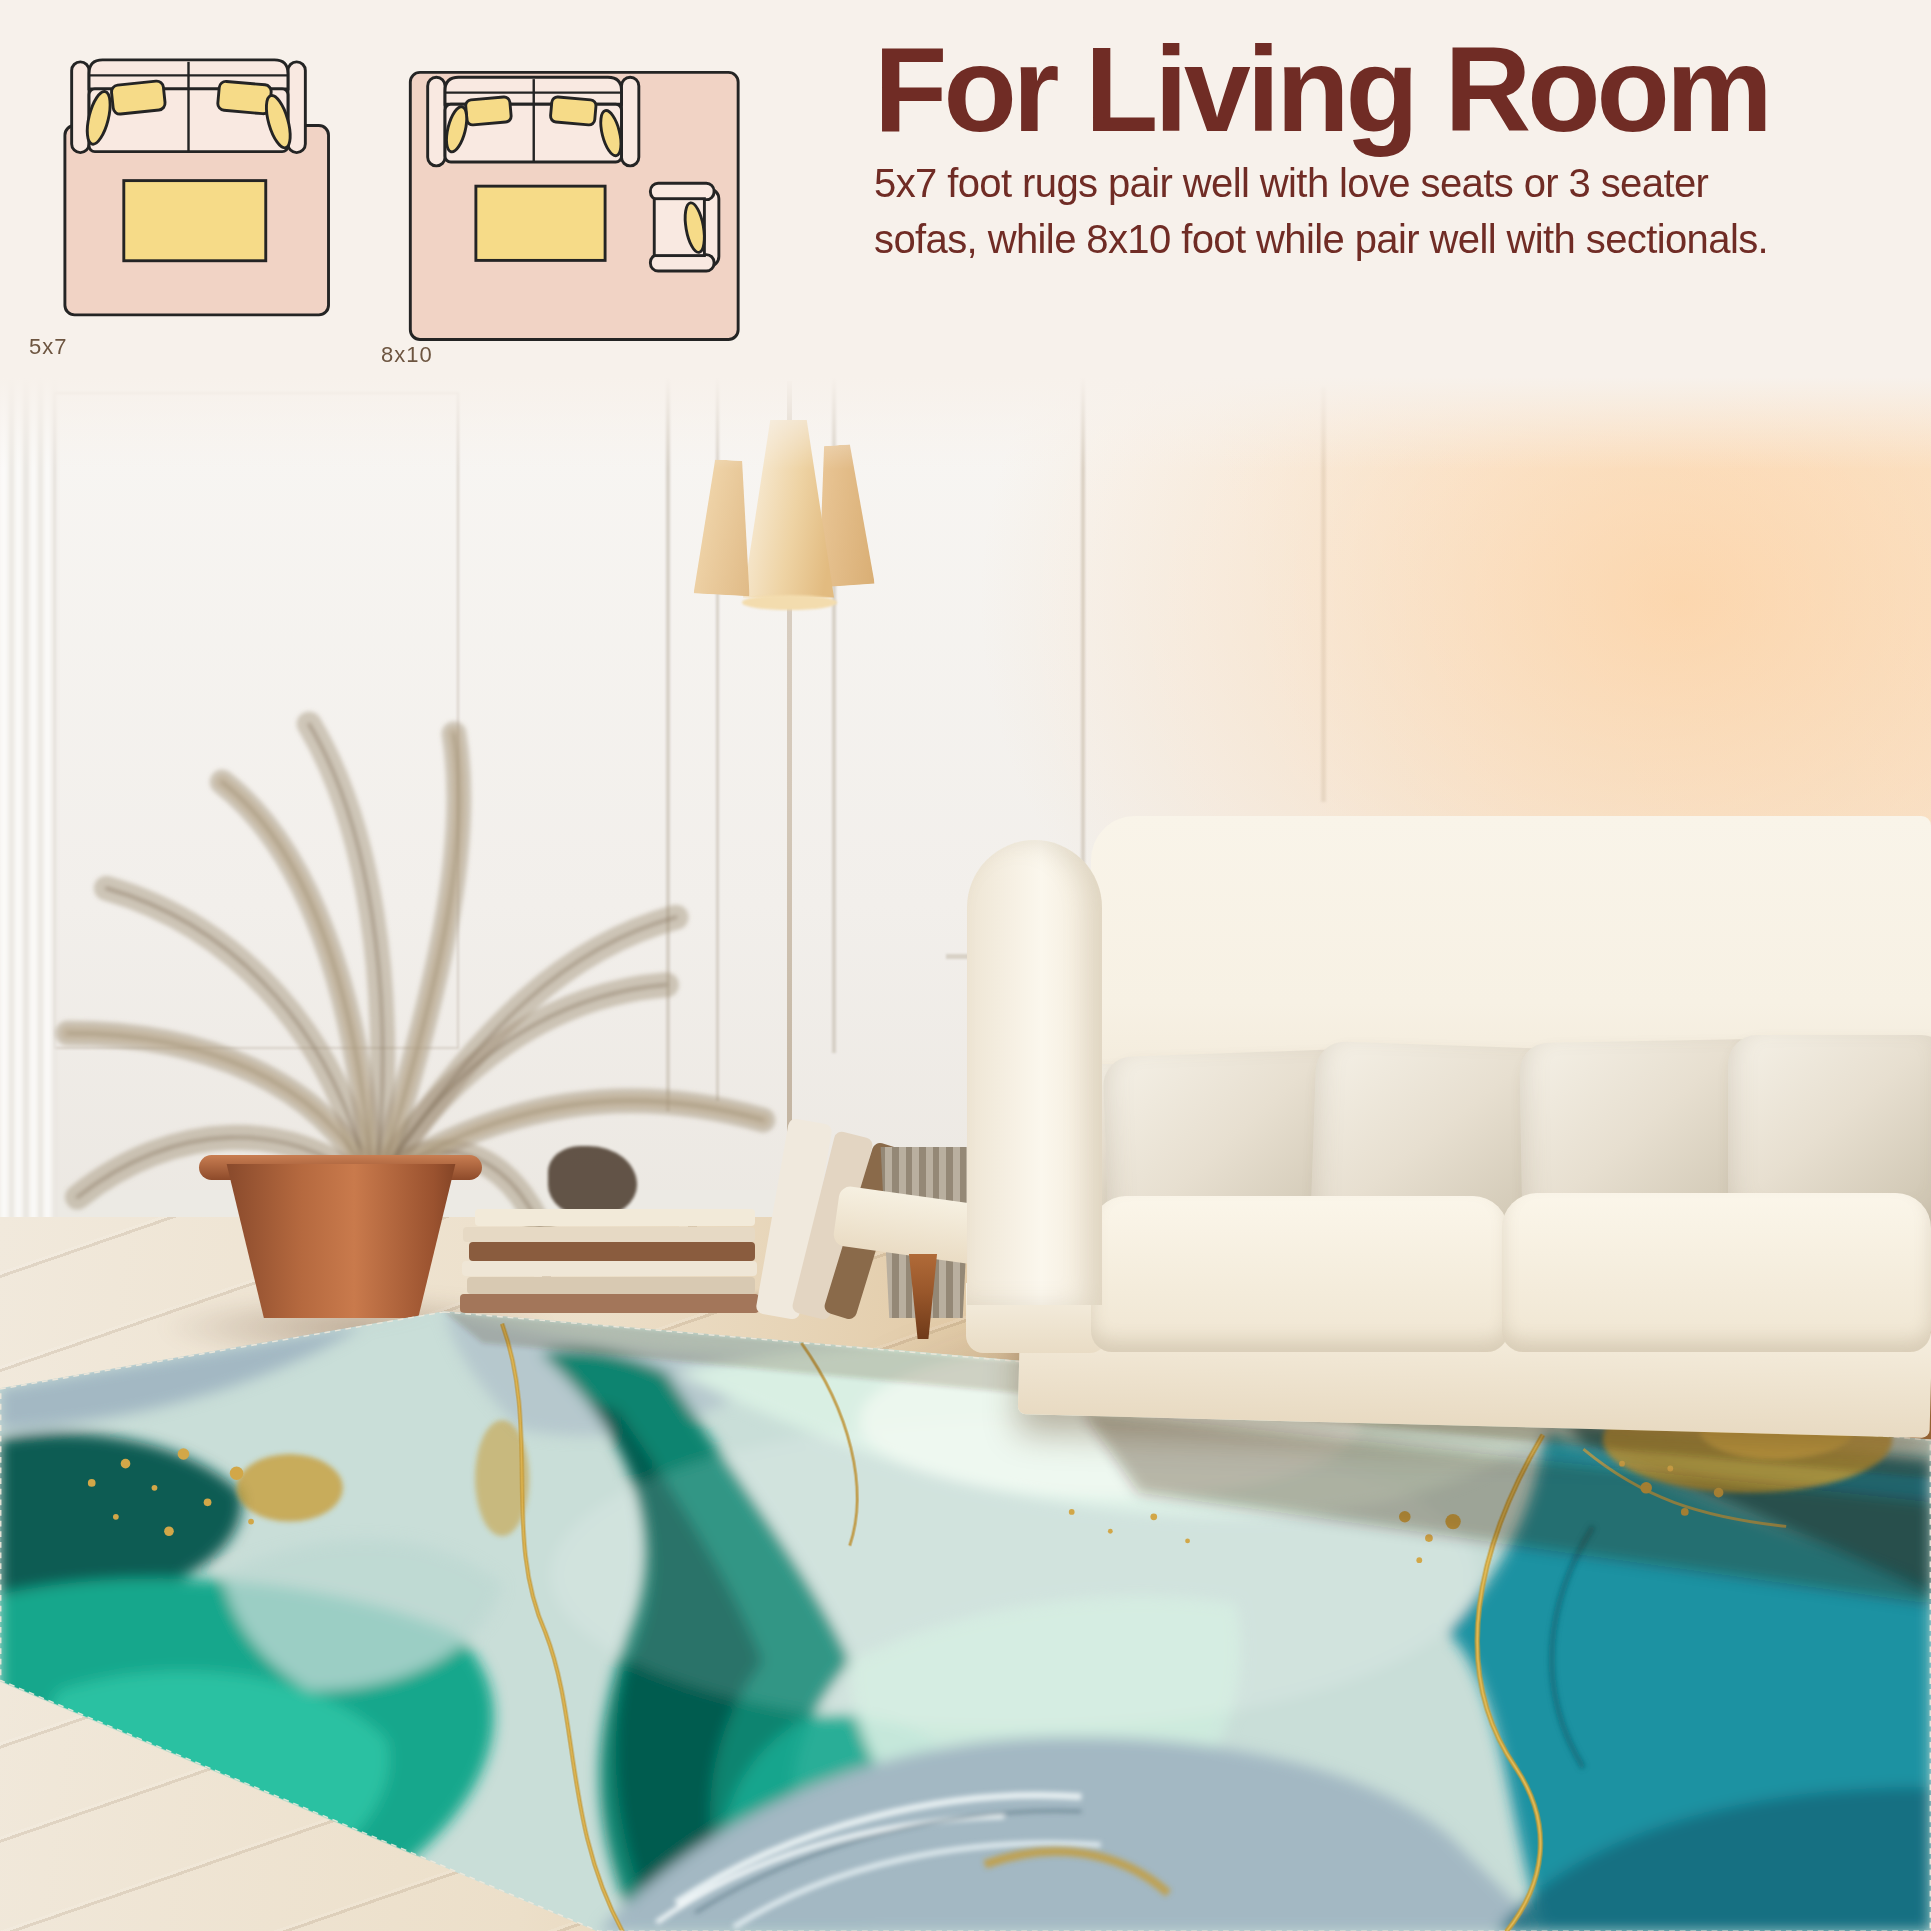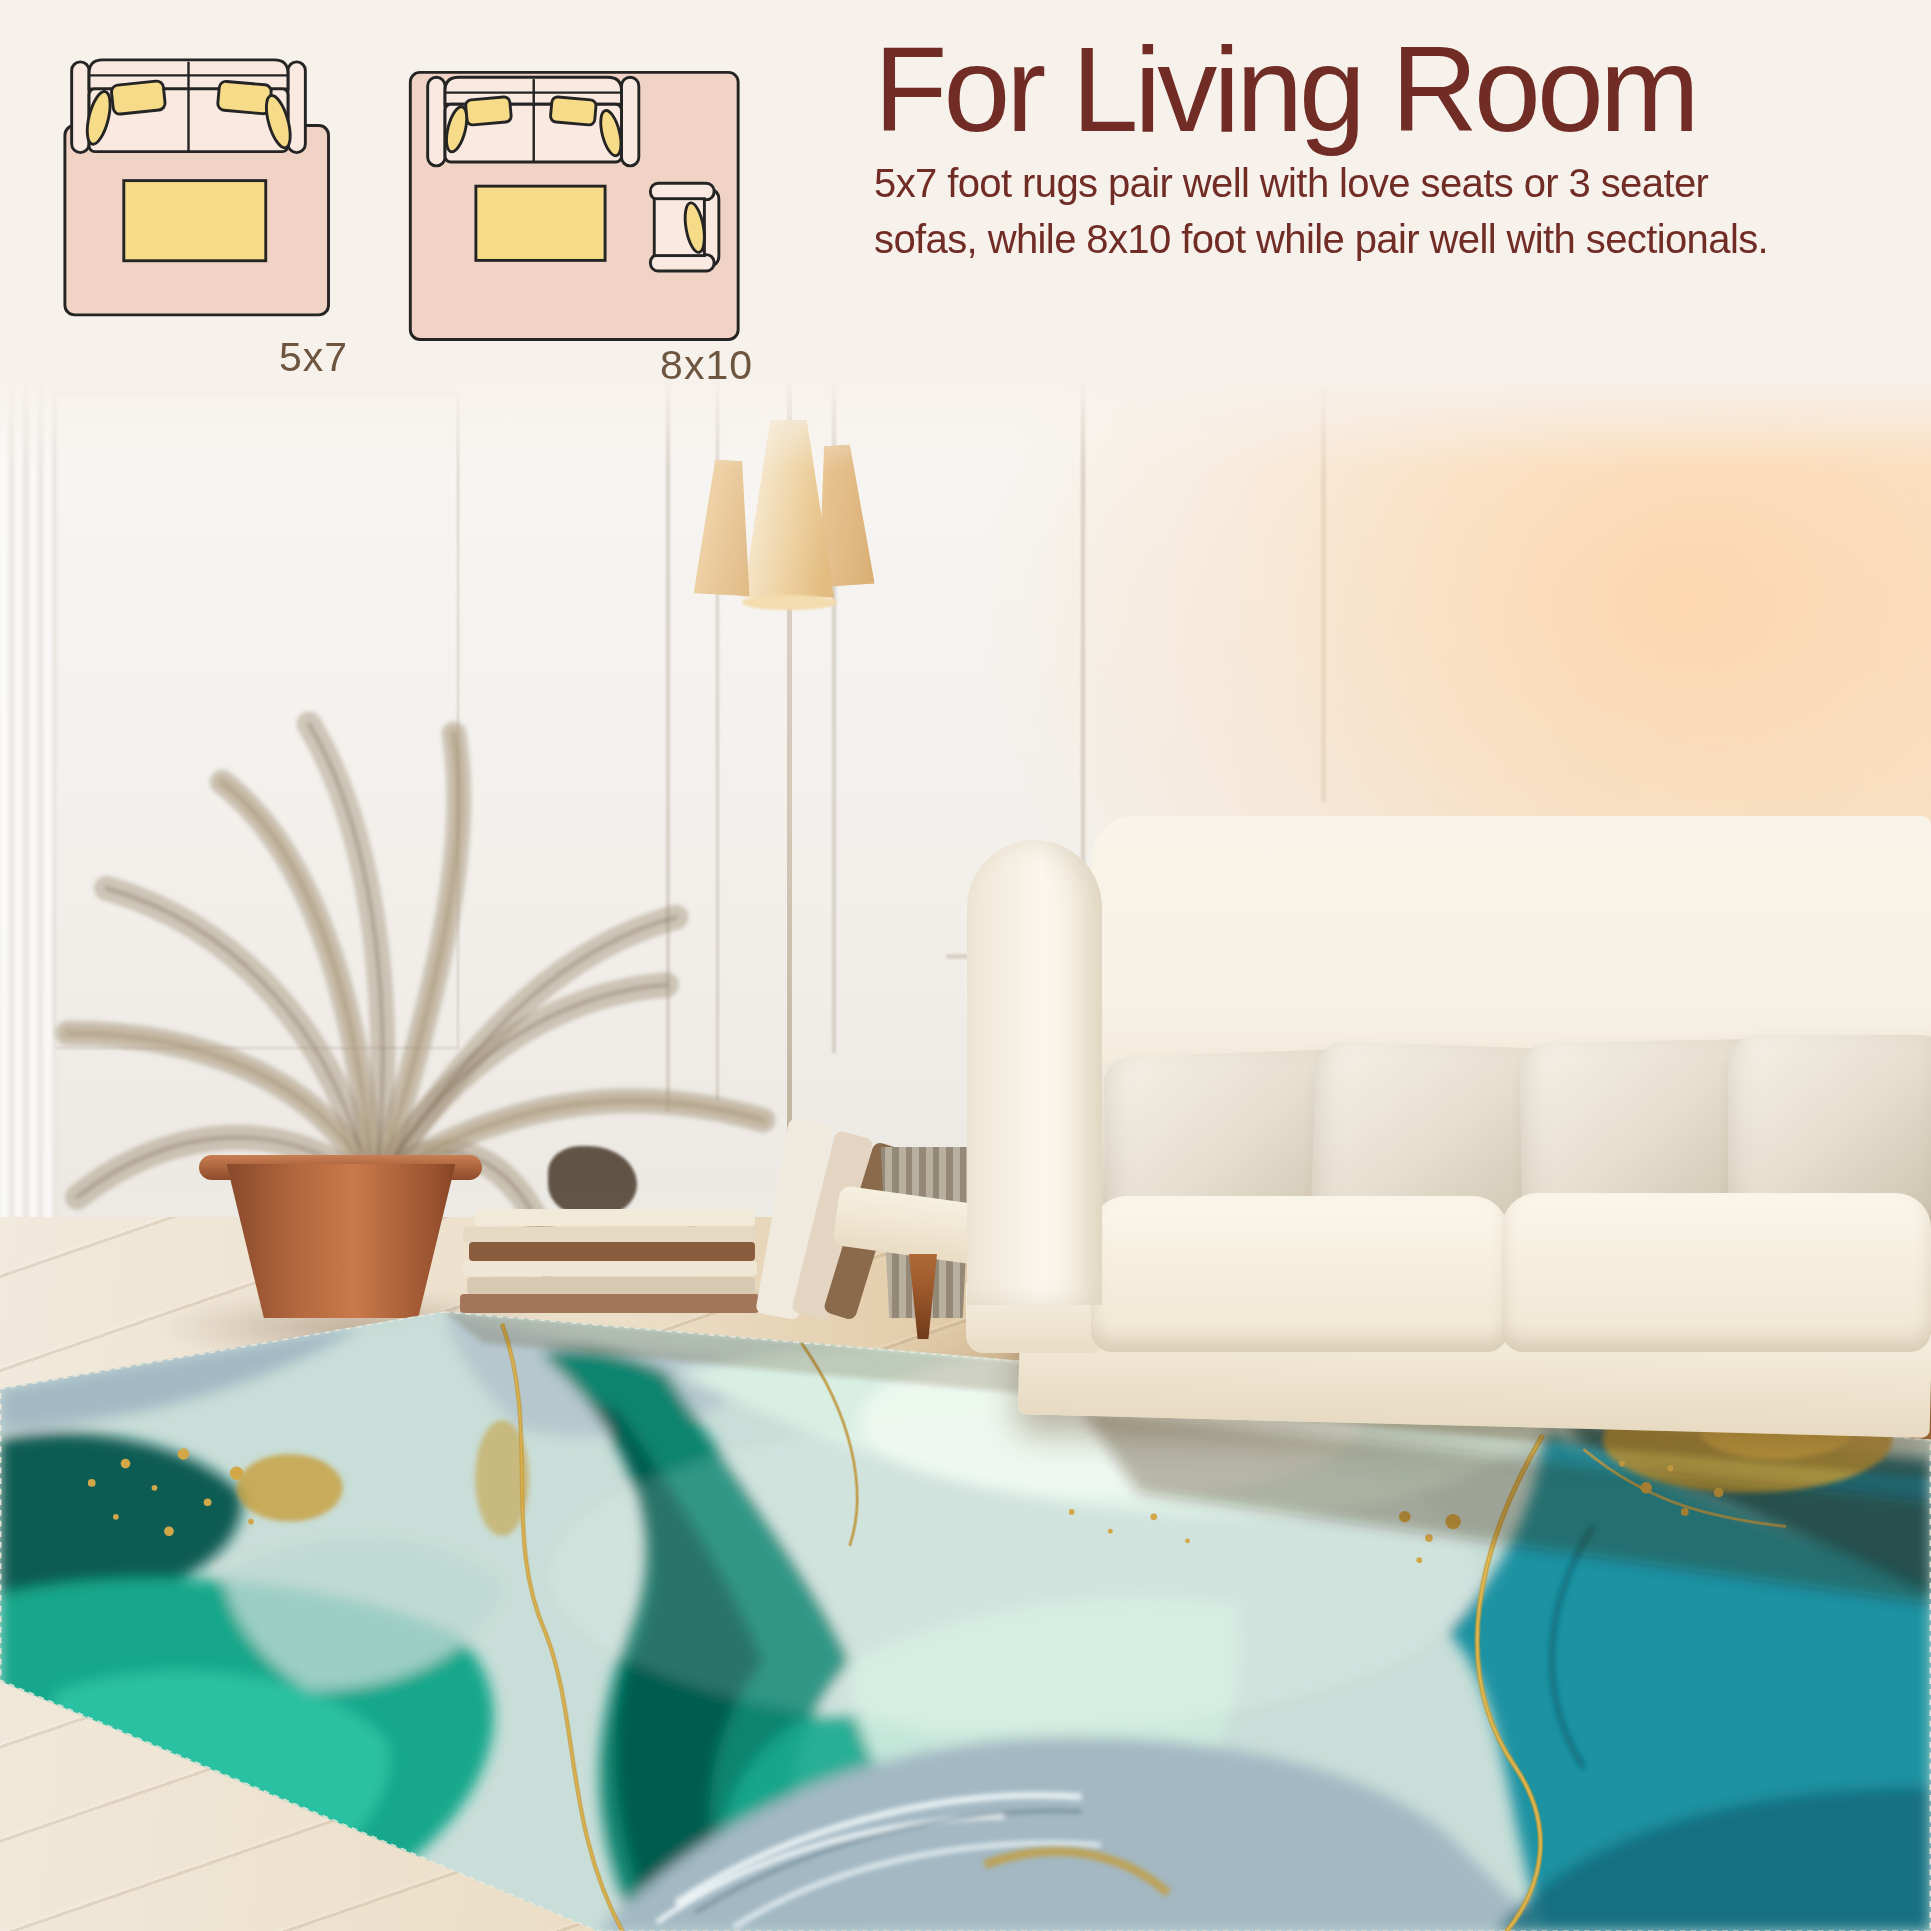--- a/index.html
+++ b/index.html
@@ -17,30 +17,30 @@
   html,body{background:#fff}
   body{font-family:"Liberation Sans",sans-serif}
   .canvas{position:relative;width:1931px;height:1931px;background:var(--header-bg);overflow:hidden}
   .abs{position:absolute}
 
   
   .header{position:absolute;inset:0 0 auto 0;height:378px;background:var(--header-bg);z-index:40}
   .diag{position:absolute}
   .diag1{left:29px;top:29px;width:319px}
   .diag2{left:381px;top:29px;width:372px}
-  .diag figcaption{position:absolute;left:0;right:0;text-align:right;
-     color:var(--label-brown);font-size:41px;letter-spacing:1px}
+  .diag figcaption{position:absolute;left:0;right:0;text-align:left;
+     color:var(--label-brown);font-size:22px;letter-spacing:1px}
   .diag1 figcaption{top:305px}
   .diag2 figcaption{top:313px}
   .drug{fill:var(--diagram-rug);stroke:var(--diagram-outline);stroke-width:3}
   .dsofa{fill:var(--diagram-sofa);stroke:var(--diagram-outline);stroke-width:3}
   .dpil{fill:var(--diagram-pillow);stroke:var(--diagram-outline);stroke-width:3}
   .dln{stroke:var(--diagram-outline);stroke-width:2.5}
   .copy{position:absolute;left:874px;top:23px;width:1048px}
-  .copy h1{color:var(--maroon);font-size:120px;font-weight:normal;letter-spacing:-3.9px;line-height:1.1}
+  .copy h1{color:var(--maroon);font-size:120px;font-weight:bold;letter-spacing:-3.9px;line-height:1.1}
   .sub{color:var(--maroon);font-size:40px;letter-spacing:-0.6px;line-height:56px}
   .l1{}
 
   
   .photo{position:absolute;left:0;top:377px;width:1931px;height:1554px;background:var(--wall);z-index:10}
   .wall{left:0;top:0;width:1931px;height:879px;
      background:linear-gradient(180deg,#f8f6f3 0%,#f2efeb 60%,#ebe7e1 100%)}
   .glow{left:676px;top:0;width:1255px;height:1014px;pointer-events:none;
      background:radial-gradient(1062px 850px at 80% 22%, rgba(255,201,143,.62), rgba(255,201,143,0) 66%),
                 linear-gradient(255deg, rgba(255,210,160,.30), rgba(255,255,255,0) 48%)}

